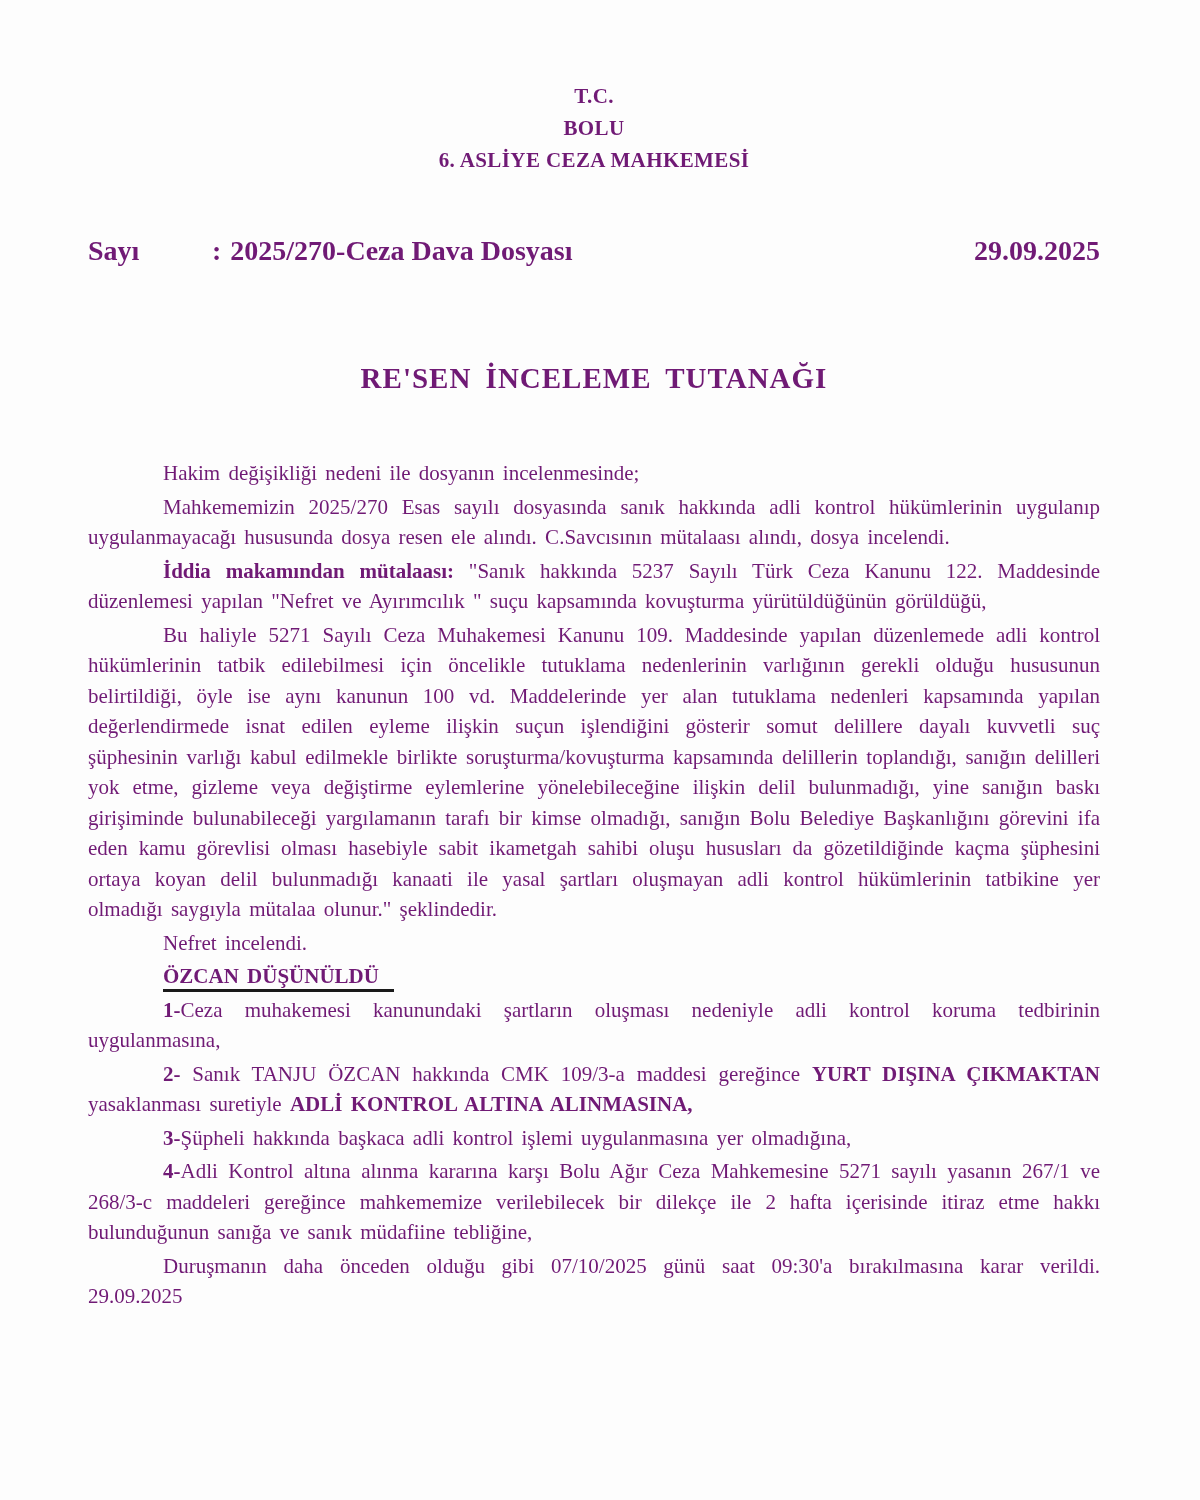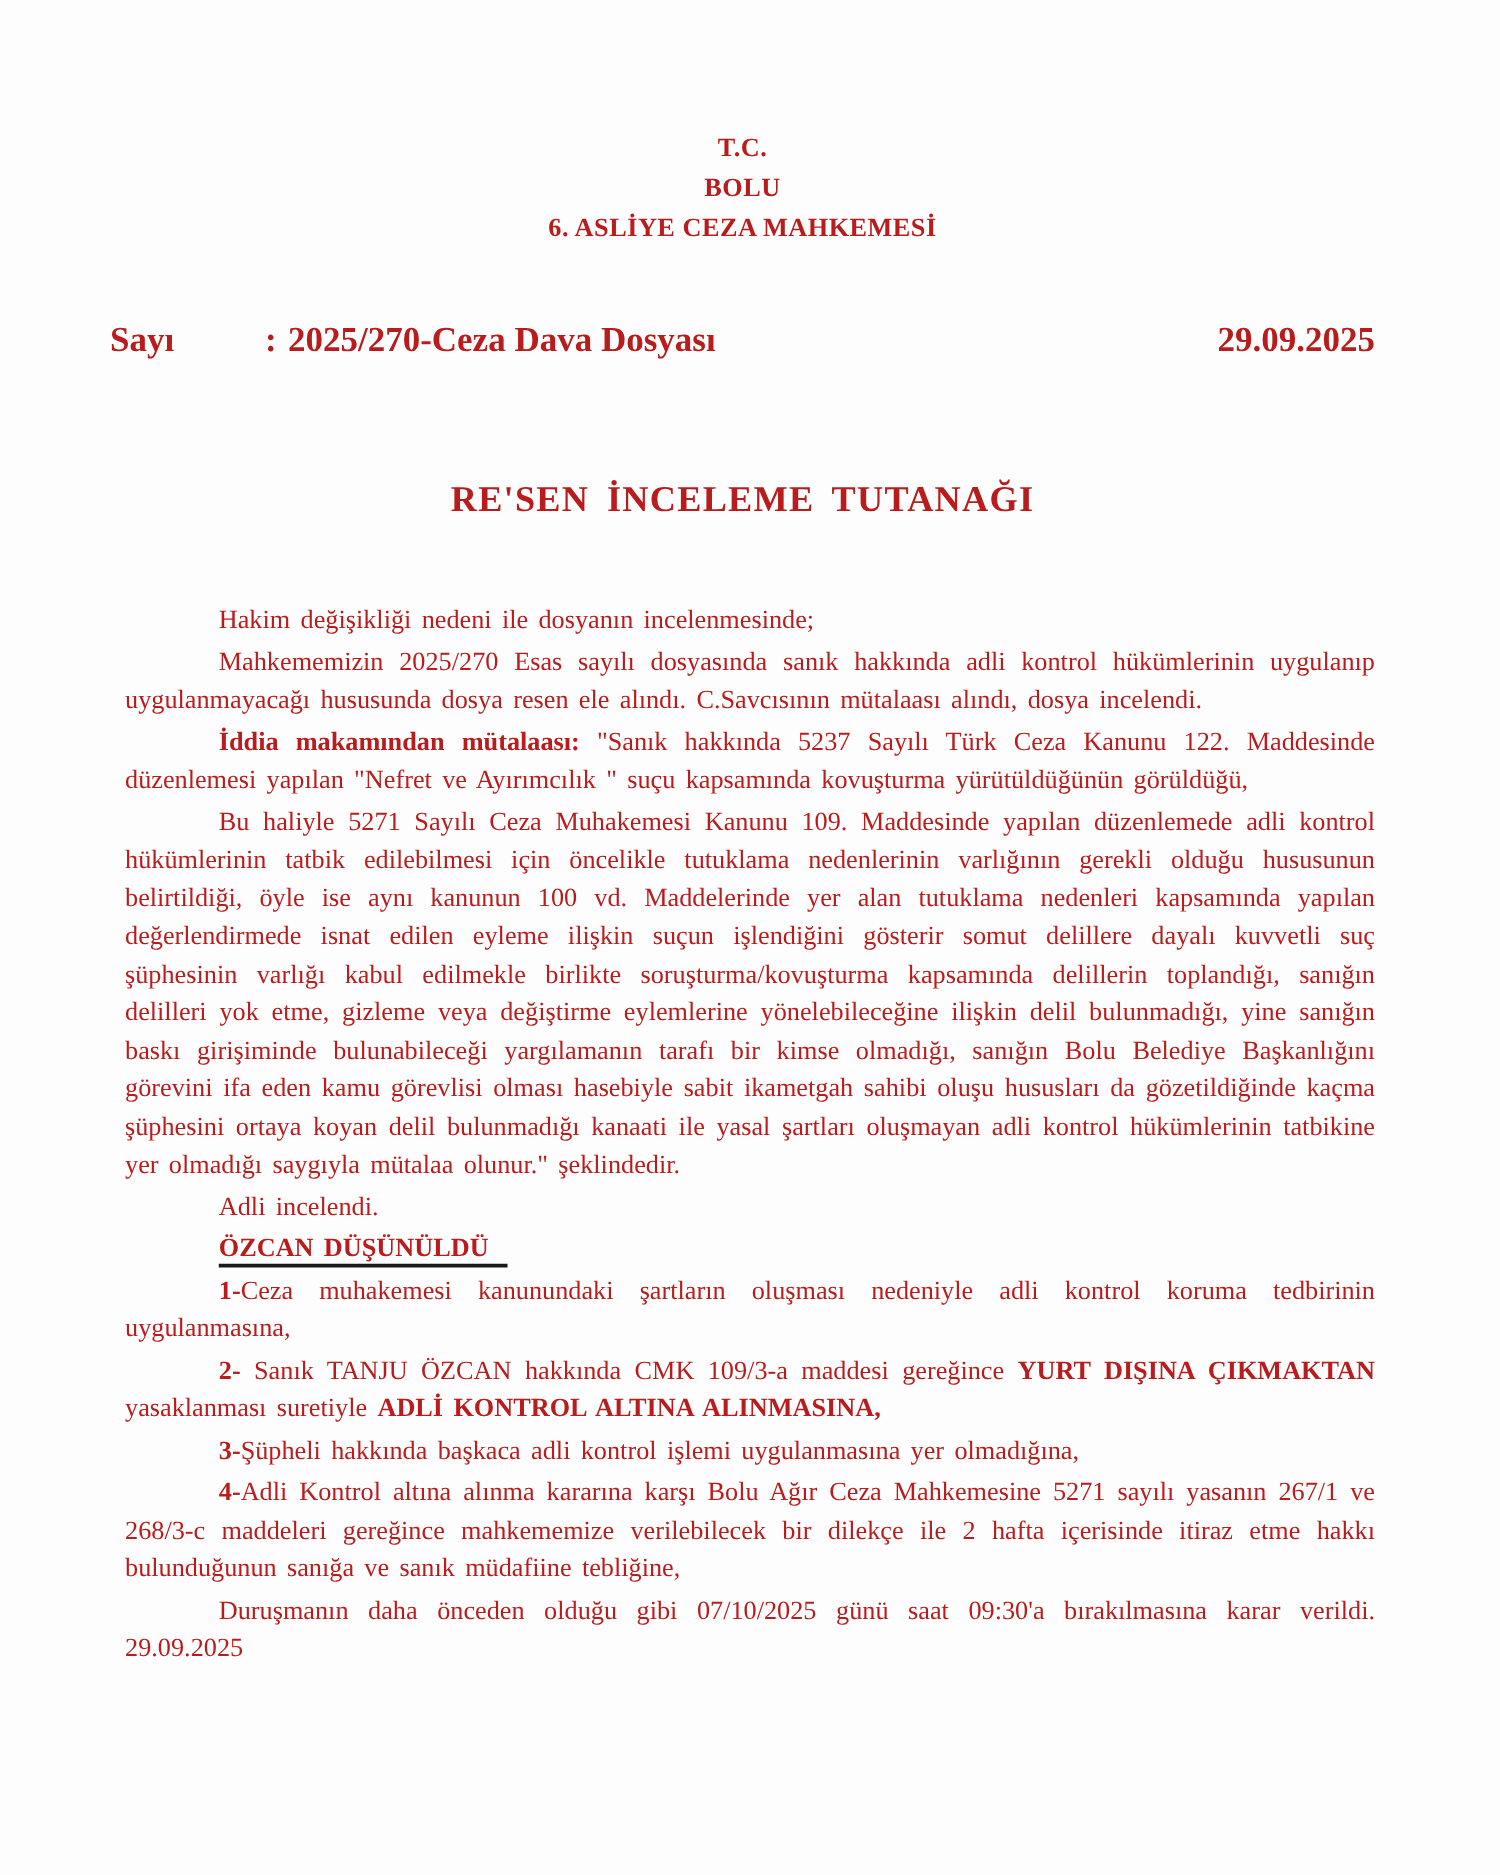--- a/index.html
+++ b/index.html
@@ -6,23 +6,23 @@
   html, body {
     margin: 0;
     padding: 0;
     background: #ffffff;
   }
   .page {
     position: relative;
     width: 1200px;
     height: 1500px;
     background: #fdfdfd;
-    color: #b91c1c;
+    color: #701a75;
     font-family: "Liberation Serif", "DejaVu Serif", serif;
-    padding: 102px 100px 40px 88px;
+    padding: 80px 100px 40px 88px;
     overflow: hidden;
   }
   .court-header {
     text-align: center;
     font-weight: 700;
     font-size: 21px;
     line-height: 32px;
     letter-spacing: 0.4px;
   }
   .meta-row {
@@ -47,21 +47,21 @@
     word-spacing: 6px;
   }
   .doc-body {
     margin-top: 64px;
     font-size: 21px;
     line-height: 30.5px;
     text-align: justify;
     word-spacing: 3px;
   }
   .doc-body p {
-    margin: 0 0 3px 12px;
+    margin: 0 0 3px 0;
     text-indent: 75px;
   }
   .b { font-weight: 700; }
   .u {
     border-bottom: 3px solid #1a1a1a;
     padding-right: 15px;
     padding-bottom: 1px;
   }
 </style>
 </head>
@@ -82,21 +82,21 @@
     <span class="meta-date">29.09.2025</span>
   </div>
 
   <h1 class="doc-title">RE'SEN İNCELEME TUTANAĞI</h1>
 
   <div class="doc-body">
       <p><span>Hakim değişikliği nedeni ile dosyanın incelenmesinde;</span></p>
       <p><span>Mahkememizin 2025/270 Esas sayılı dosyasında sanık hakkında adli kontrol hükümlerinin uygulanıp uygulanmayacağı hususunda dosya resen ele alındı. C.Savcısının mütalaası alındı, dosya incelendi.</span></p>
       <p><span class="b">İddia makamından mütalaası:</span><span> "Sanık hakkında 5237 Sayılı Türk Ceza Kanunu 122. Maddesinde düzenlemesi yapılan "Nefret ve Ayırımcılık " suçu kapsamında kovuşturma yürütüldüğünün görüldüğü,</span></p>
       <p><span>Bu haliyle 5271 Sayılı Ceza Muhakemesi Kanunu 109. Maddesinde yapılan düzenlemede adli kontrol hükümlerinin tatbik edilebilmesi için öncelikle tutuklama nedenlerinin varlığının gerekli olduğu hususunun belirtildiği, öyle ise aynı kanunun 100 vd. Maddelerinde yer alan tutuklama nedenleri kapsamında yapılan değerlendirmede isnat edilen eyleme ilişkin suçun işlendiğini gösterir somut delillere dayalı kuvvetli suç şüphesinin varlığı kabul edilmekle birlikte soruşturma/kovuşturma kapsamında delillerin toplandığı, sanığın delilleri yok etme, gizleme veya değiştirme eylemlerine yönelebileceğine ilişkin delil bulunmadığı, yine sanığın baskı girişiminde bulunabileceği yargılamanın tarafı bir kimse olmadığı, sanığın Bolu Belediye Başkanlığını görevini ifa eden kamu görevlisi olması hasebiyle sabit ikametgah sahibi oluşu hususları da gözetildiğinde kaçma şüphesini ortaya koyan delil bulunmadığı kanaati ile yasal şartları oluşmayan adli kontrol hükümlerinin tatbikine yer olmadığı saygıyla mütalaa olunur." şeklindedir.</span></p>
-      <p><span>Adli incelendi.</span></p>
+      <p><span>Nefret incelendi.</span></p>
       <p><span class="b u">ÖZCAN DÜŞÜNÜLDÜ</span></p>
       <p><span class="b">1-</span><span>Ceza muhakemesi kanunundaki şartların oluşması nedeniyle adli kontrol koruma tedbirinin uygulanmasına,</span></p>
       <p><span class="b">2-</span><span> Sanık TANJU ÖZCAN hakkında CMK 109/3-a maddesi gereğince </span><span class="b">YURT DIŞINA ÇIKMAKTAN</span><span> yasaklanması suretiyle </span><span class="b">ADLİ KONTROL ALTINA ALINMASINA,</span></p>
       <p><span class="b">3-</span><span>Şüpheli hakkında başkaca adli kontrol işlemi uygulanmasına yer olmadığına,</span></p>
       <p><span class="b">4-</span><span>Adli Kontrol altına alınma kararına karşı Bolu Ağır Ceza Mahkemesine 5271 sayılı yasanın 267/1 ve 268/3-c maddeleri gereğince mahkememize verilebilecek bir dilekçe ile 2 hafta içerisinde itiraz etme hakkı bulunduğunun sanığa ve sanık müdafiine tebliğine,</span></p>
       <p><span>Duruşmanın daha önceden olduğu gibi 07/10/2025 günü saat 09:30'a bırakılmasına karar verildi. 29.09.2025</span></p>
     </div>
 
 </div>
 

